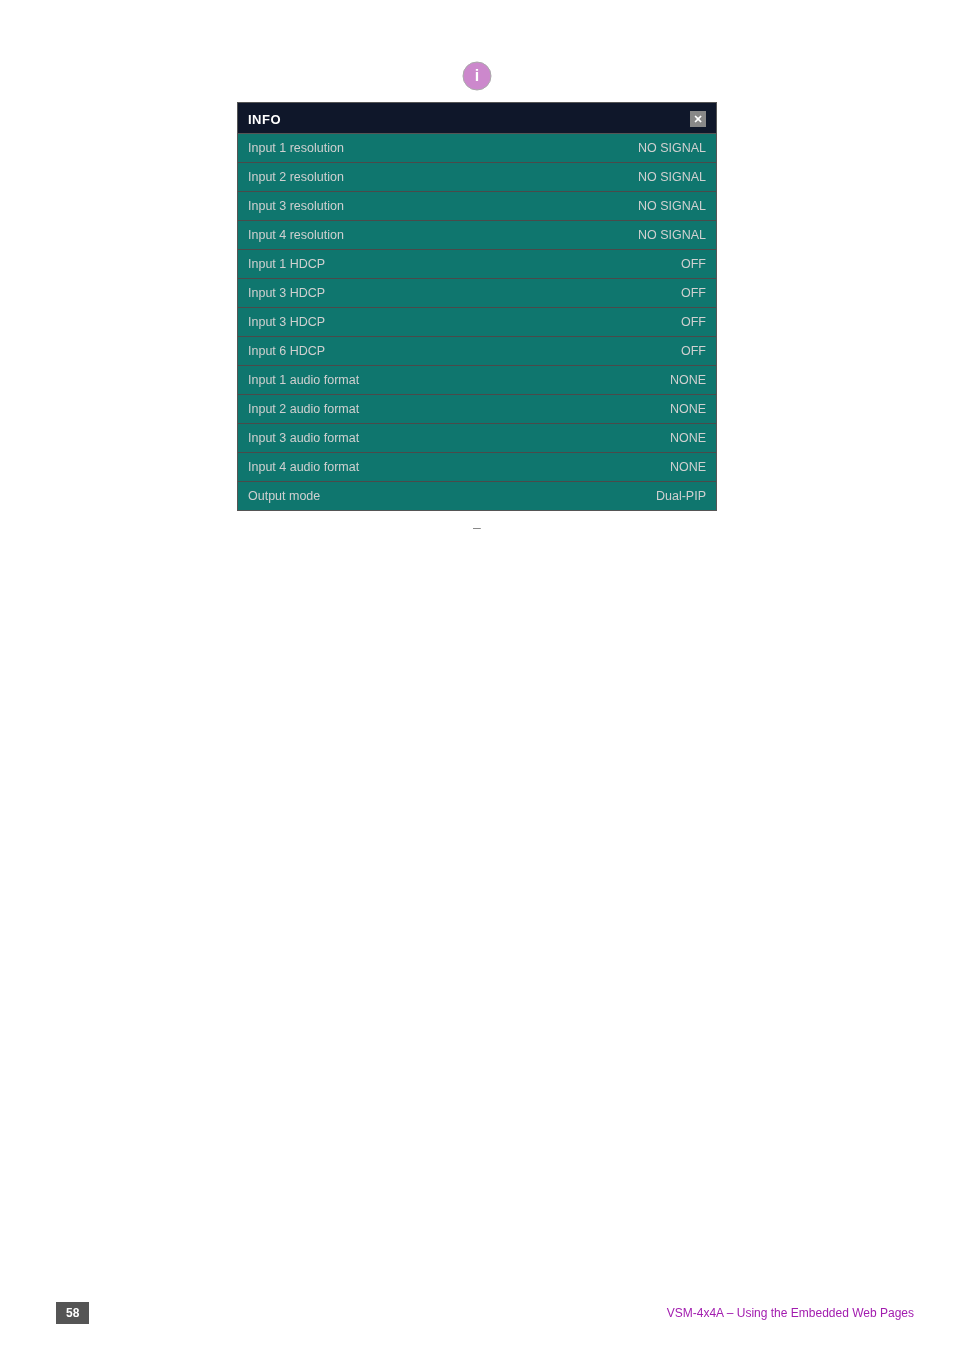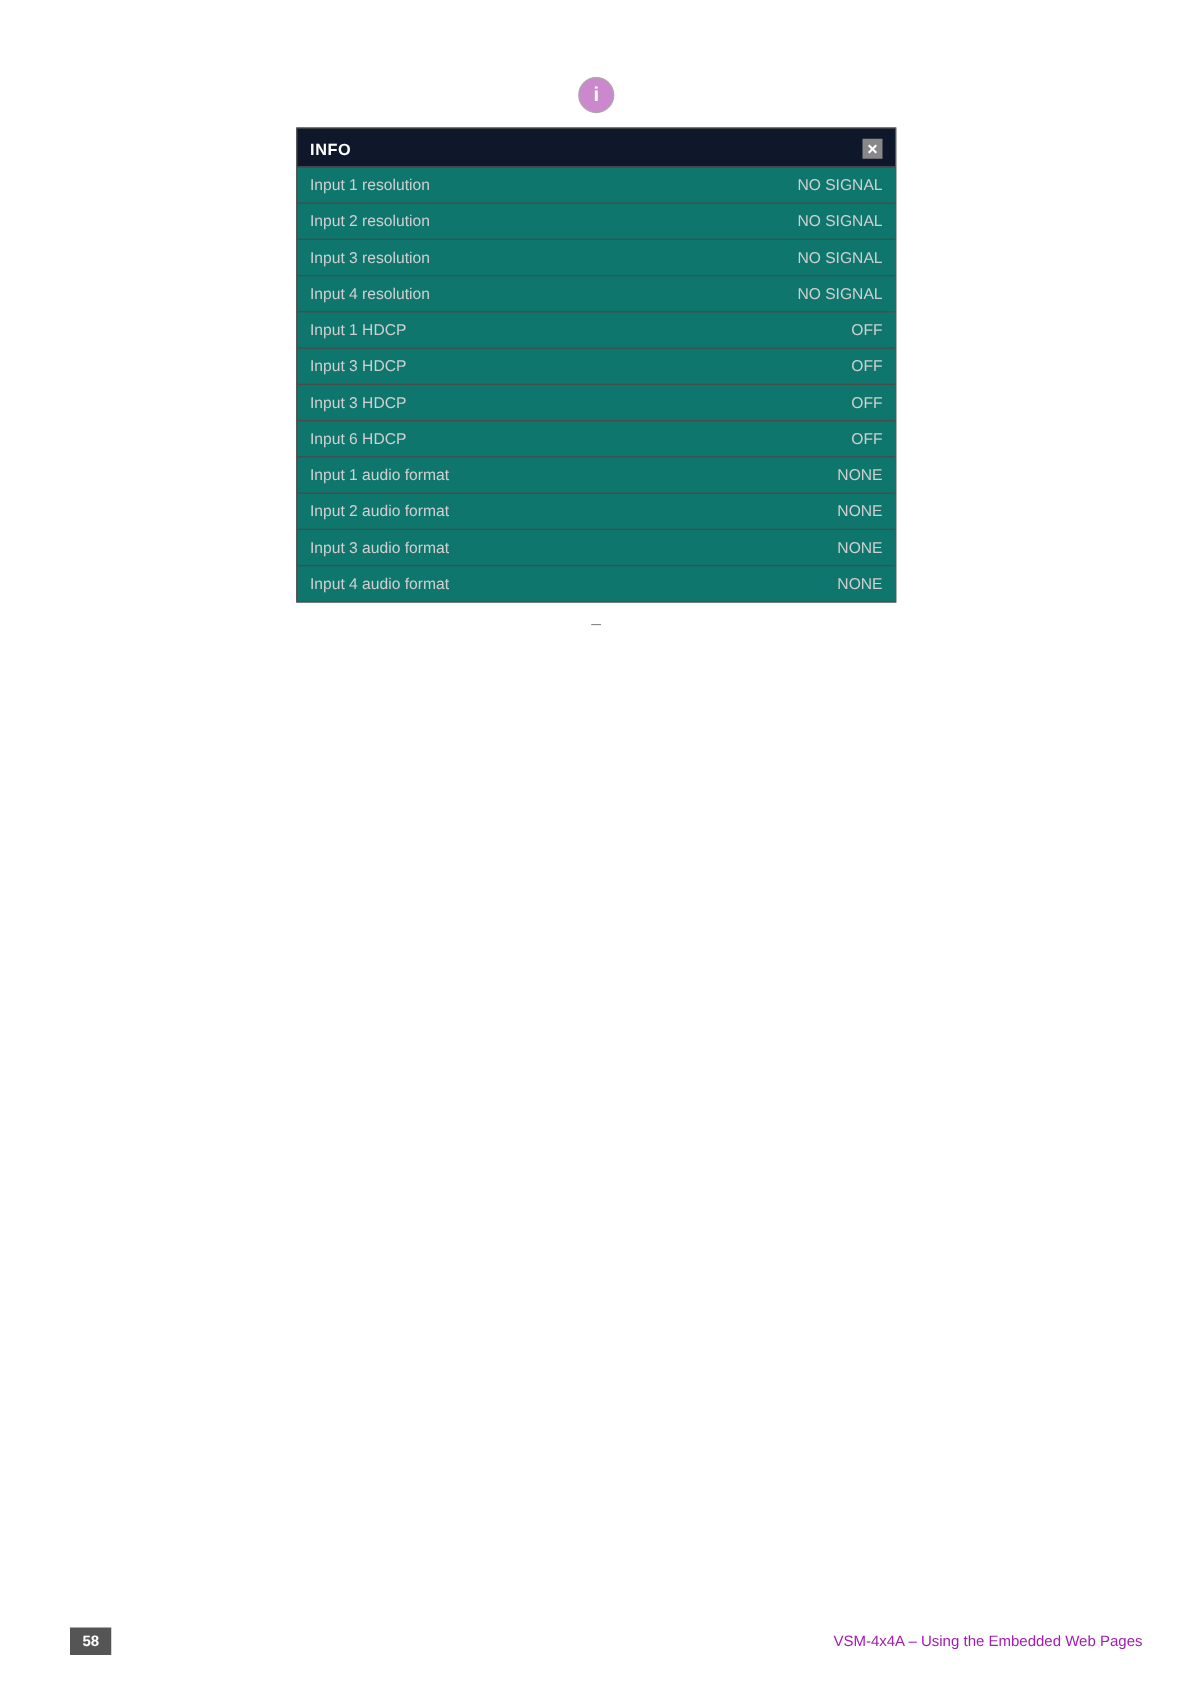--- a/index.html
+++ b/index.html
@@ -194,20 +194,24 @@
           <span class="row-value">NONE</span>
         </div>
         <div class="info-row">
           <span class="row-label">Input 3 audio format</span>
           <span class="row-value">NONE</span>
         </div>
         <div class="info-row">
           <span class="row-label">Input 4 audio format</span>
           <span class="row-value">NONE</span>
         </div>
+        <div class="info-row">
+          <span class="row-label">Output mode</span>
+          <span class="row-value">Dual-PIP</span>
+        </div>
       </div>
   </div>
 
   <div class="bottom-dash">–</div>
 
   <div class="footer">
     <span class="footer-page">58</span>
     <span class="footer-text">VSM-4x4A – Using the Embedded Web Pages</span>
   </div>
 

